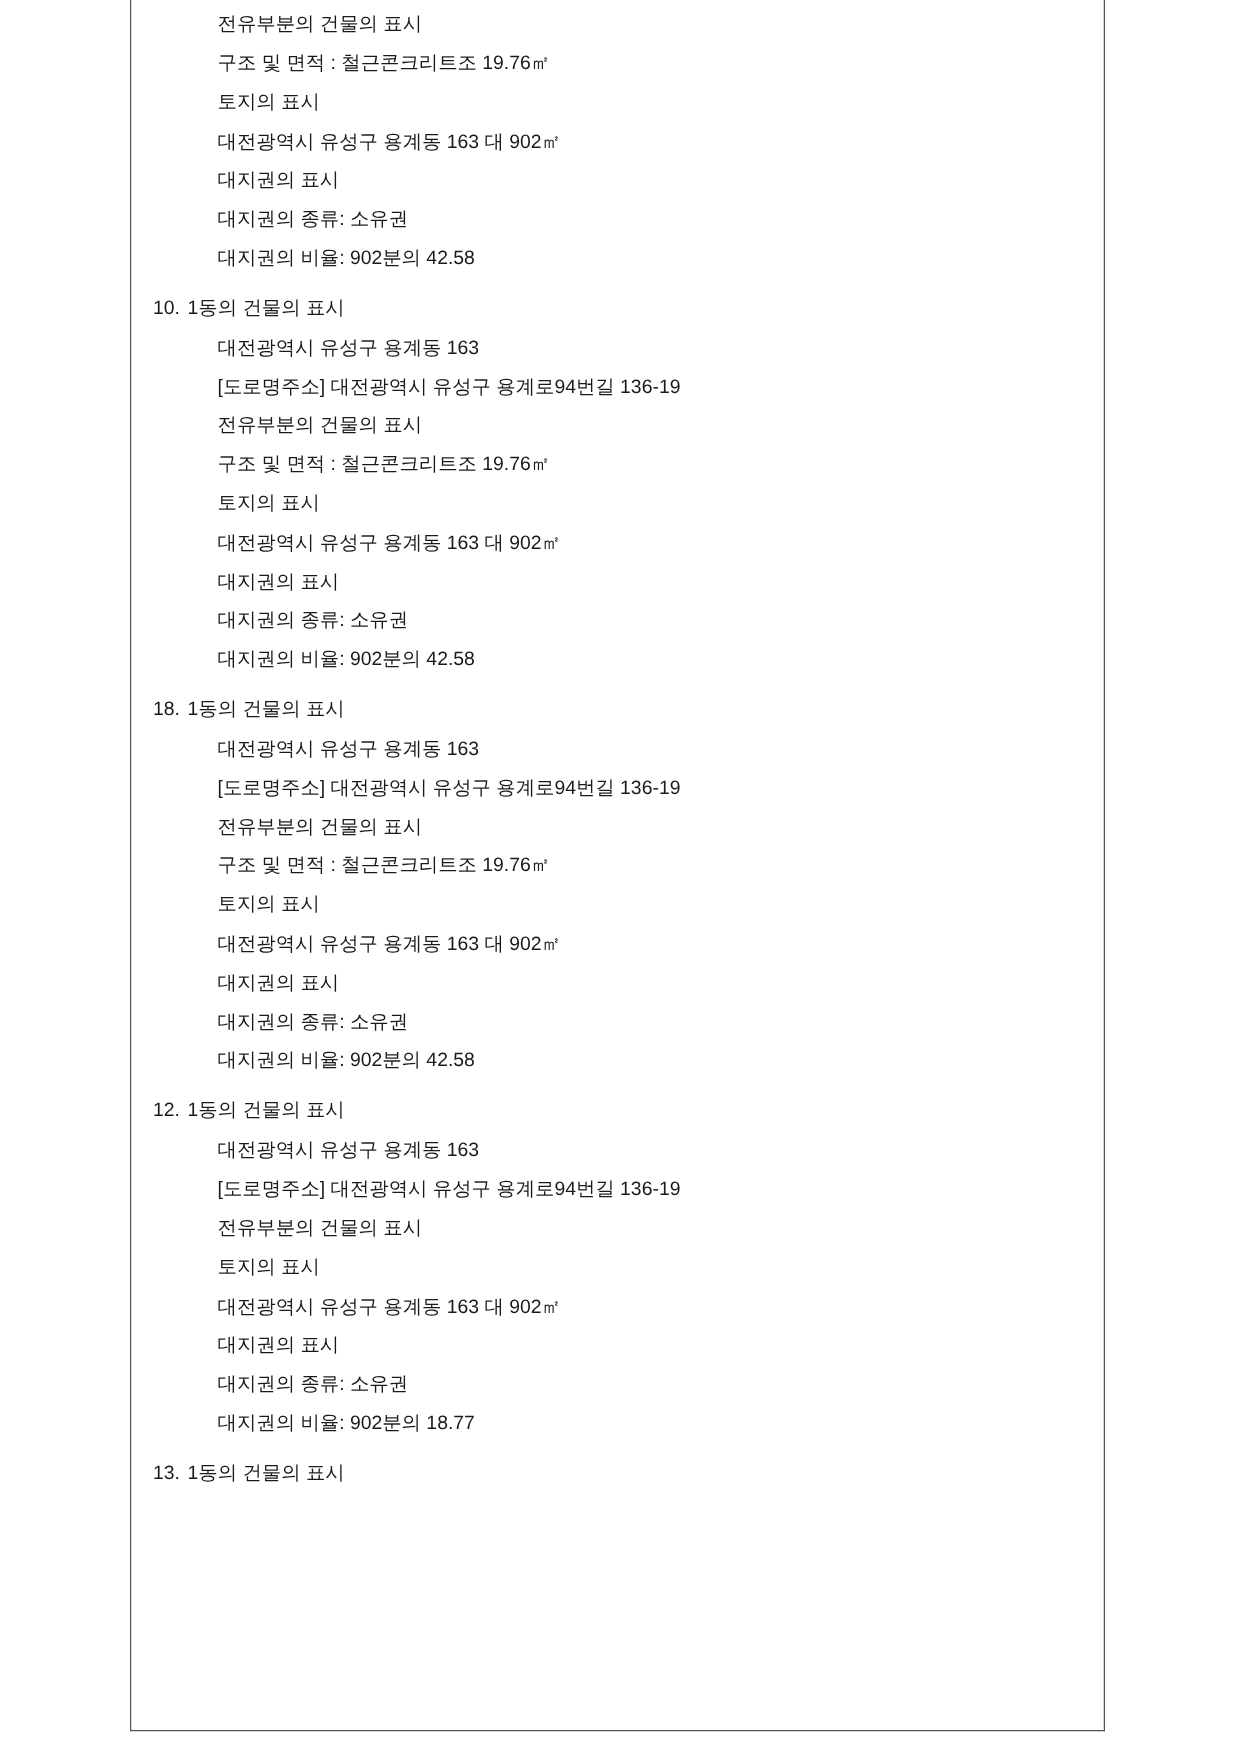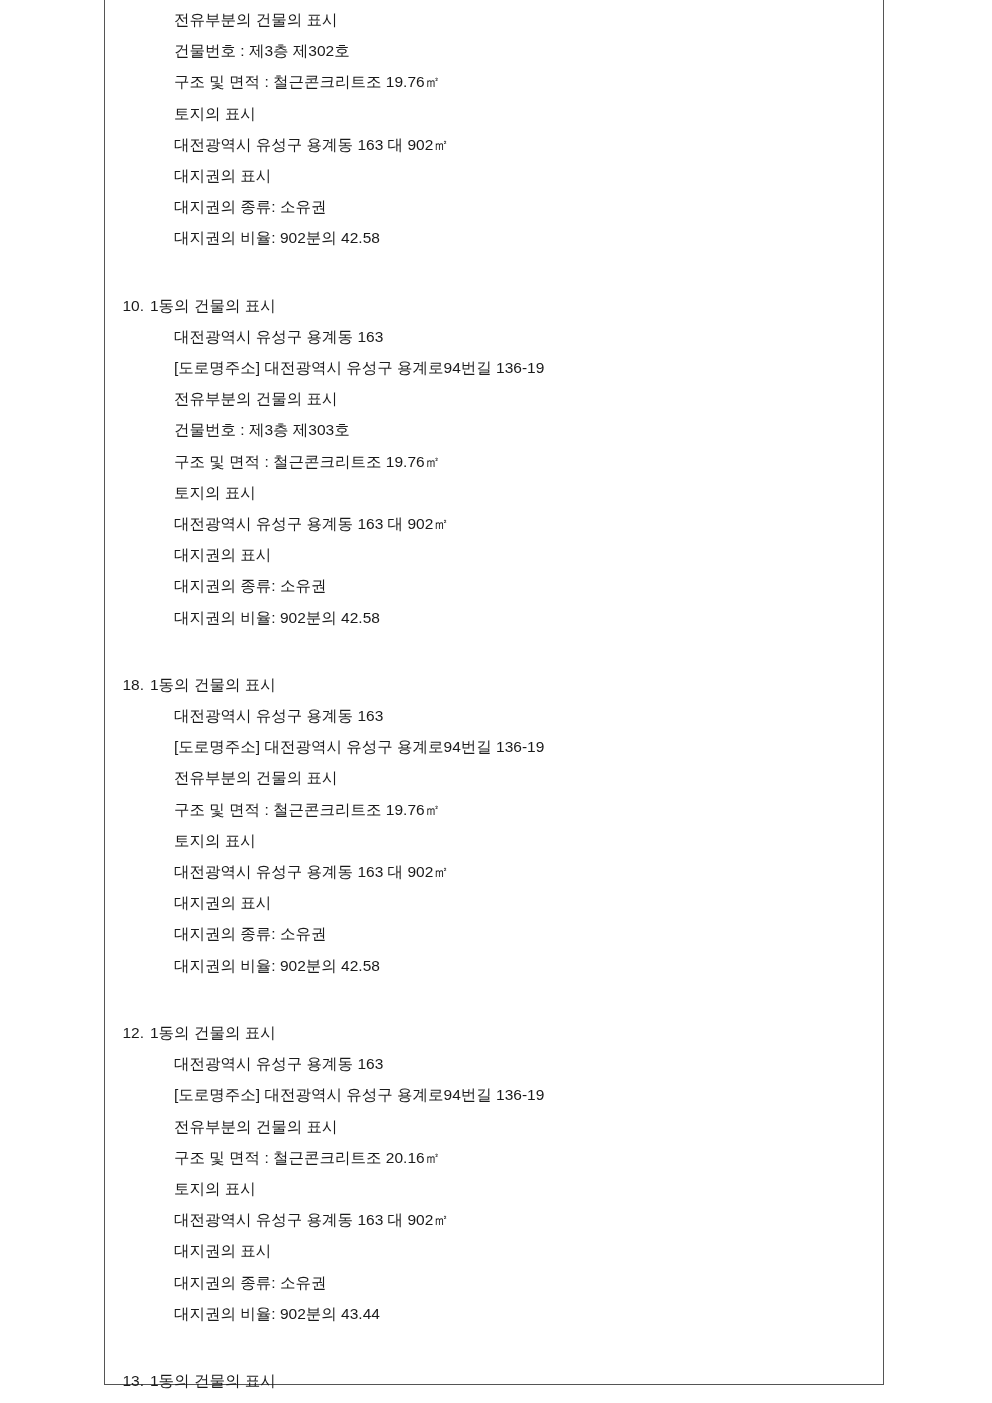--- a/index.html
+++ b/index.html
@@ -36,21 +36,21 @@
     left: 104px;
     top: 0px;
     width: 780px;
     box-sizing: border-box;
     padding: 4px 10px 0 10px;
   }
   .block {
     margin: 0 0 0 0;
   }
   .block + .block {
-    margin-top: 36px;
+    margin-top: 9px;
   }
   .row {
     display: flex;
     align-items: flex-start;
     line-height: 31.2px;
     font-size: 15.5px;
     white-space: nowrap;
   }
   .num {
     width: 36px;
@@ -74,24 +74,20 @@
   <div class="frame"></div>
   <div class="content">
 
     <div class="block">
       <div class="row">
         <span class="num"></span>
         <span class="txt indent1">전유부분의 건물의 표시</span>
       </div>
       <div class="row">
         <span class="num"></span>
-        <span class="txt indent1">건물번호 : 제3층 제302호</span>
-      </div>
-      <div class="row">
-        <span class="num"></span>
         <span class="txt indent1">구조 및 면적 : 철근콘크리트조 19.76㎡</span>
       </div>
       <div class="row">
         <span class="num"></span>
         <span class="txt indent1">토지의 표시</span>
       </div>
       <div class="row">
         <span class="num"></span>
         <span class="txt indent1">대전광역시 유성구 용계동 163 대   902㎡</span>
       </div>
@@ -121,24 +117,20 @@
       <div class="row">
           <span class="num"></span>
           <span class="txt indent1">[도로명주소] 대전광역시 유성구 용계로94번길 136-19</span>
         </div>
       <div class="row">
           <span class="num"></span>
           <span class="txt indent1">전유부분의 건물의 표시</span>
         </div>
       <div class="row">
           <span class="num"></span>
-          <span class="txt indent1">건물번호 : 제3층 제303호</span>
-        </div>
-      <div class="row">
-          <span class="num"></span>
           <span class="txt indent1">구조 및 면적 : 철근콘크리트조 19.76㎡</span>
         </div>
       <div class="row">
           <span class="num"></span>
           <span class="txt indent1">토지의 표시</span>
         </div>
       <div class="row">
           <span class="num"></span>
           <span class="txt indent1">대전광역시 유성구 용계동 163 대   902㎡</span>
         </div>
@@ -211,41 +203,37 @@
       <div class="row">
           <span class="num"></span>
           <span class="txt indent1">[도로명주소] 대전광역시 유성구 용계로94번길 136-19</span>
         </div>
       <div class="row">
           <span class="num"></span>
           <span class="txt indent1">전유부분의 건물의 표시</span>
         </div>
       <div class="row">
           <span class="num"></span>
-          <span class="txt indent1">구조 및 면적 : 철근콘크리트조 20.16㎡</span>
-        </div>
-      <div class="row">
-          <span class="num"></span>
           <span class="txt indent1">토지의 표시</span>
         </div>
       <div class="row">
           <span class="num"></span>
           <span class="txt indent1">대전광역시 유성구 용계동 163 대   902㎡</span>
         </div>
       <div class="row">
           <span class="num"></span>
           <span class="txt indent1">대지권의 표시</span>
         </div>
       <div class="row">
           <span class="num"></span>
           <span class="txt indent1">대지권의 종류: 소유권</span>
         </div>
       <div class="row">
           <span class="num"></span>
-          <span class="txt indent1">대지권의 비율: 902분의 43.44</span>
+          <span class="txt indent1">대지권의 비율: 902분의 18.77</span>
         </div>
     </div>
 
     <div class="block">
       <div class="row">
         <span class="num">13.</span>
         <span class="txt">1동의 건물의 표시</span>
       </div>
 
     </div>

